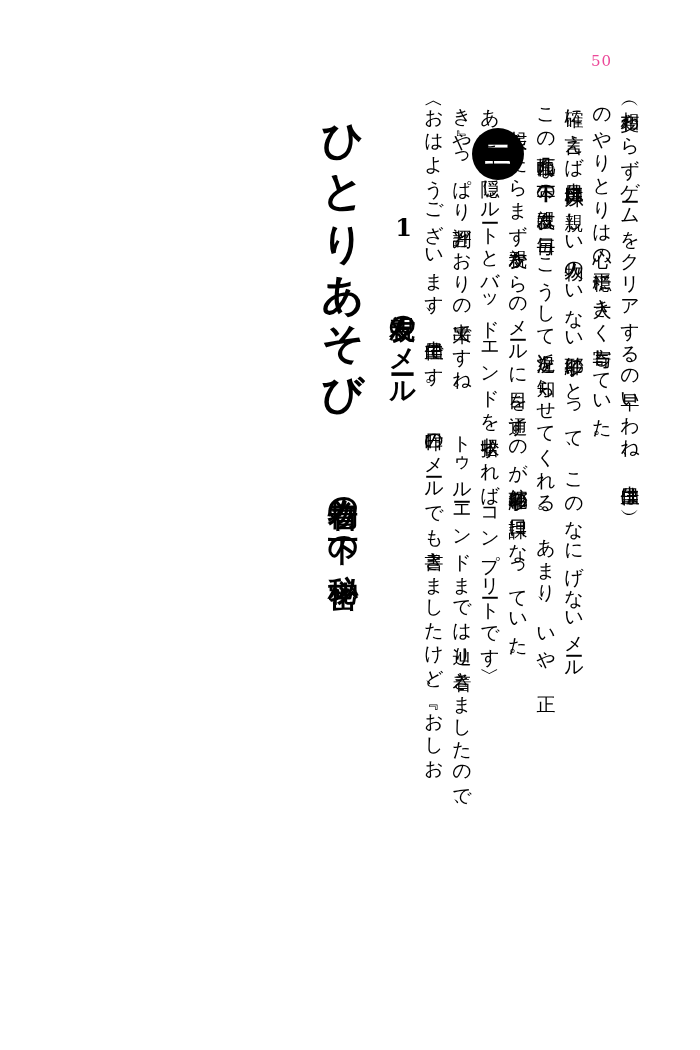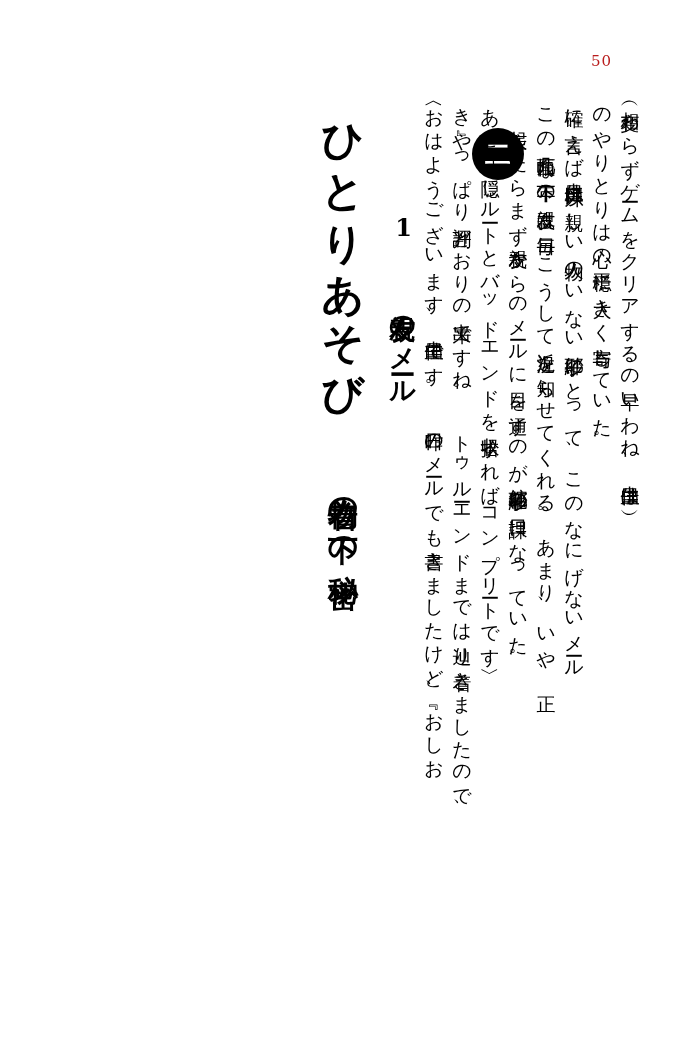--- a/index.html
+++ b/index.html
@@ -17,21 +17,21 @@
     color: #000000;
   }
 
   
   .page-number {
     position: absolute;
     top: 52px;
     right: 88px;
     font-size: 15px;
     letter-spacing: 1px;
-    color: #b91c1c;
+    color: #ec4899;
     font-family: "DejaVu Serif", serif;
   }
 
   
   .vtext {
     position: absolute;
     top: 95px;
     right: 60px;
     height: 900px;
     display: flex;

